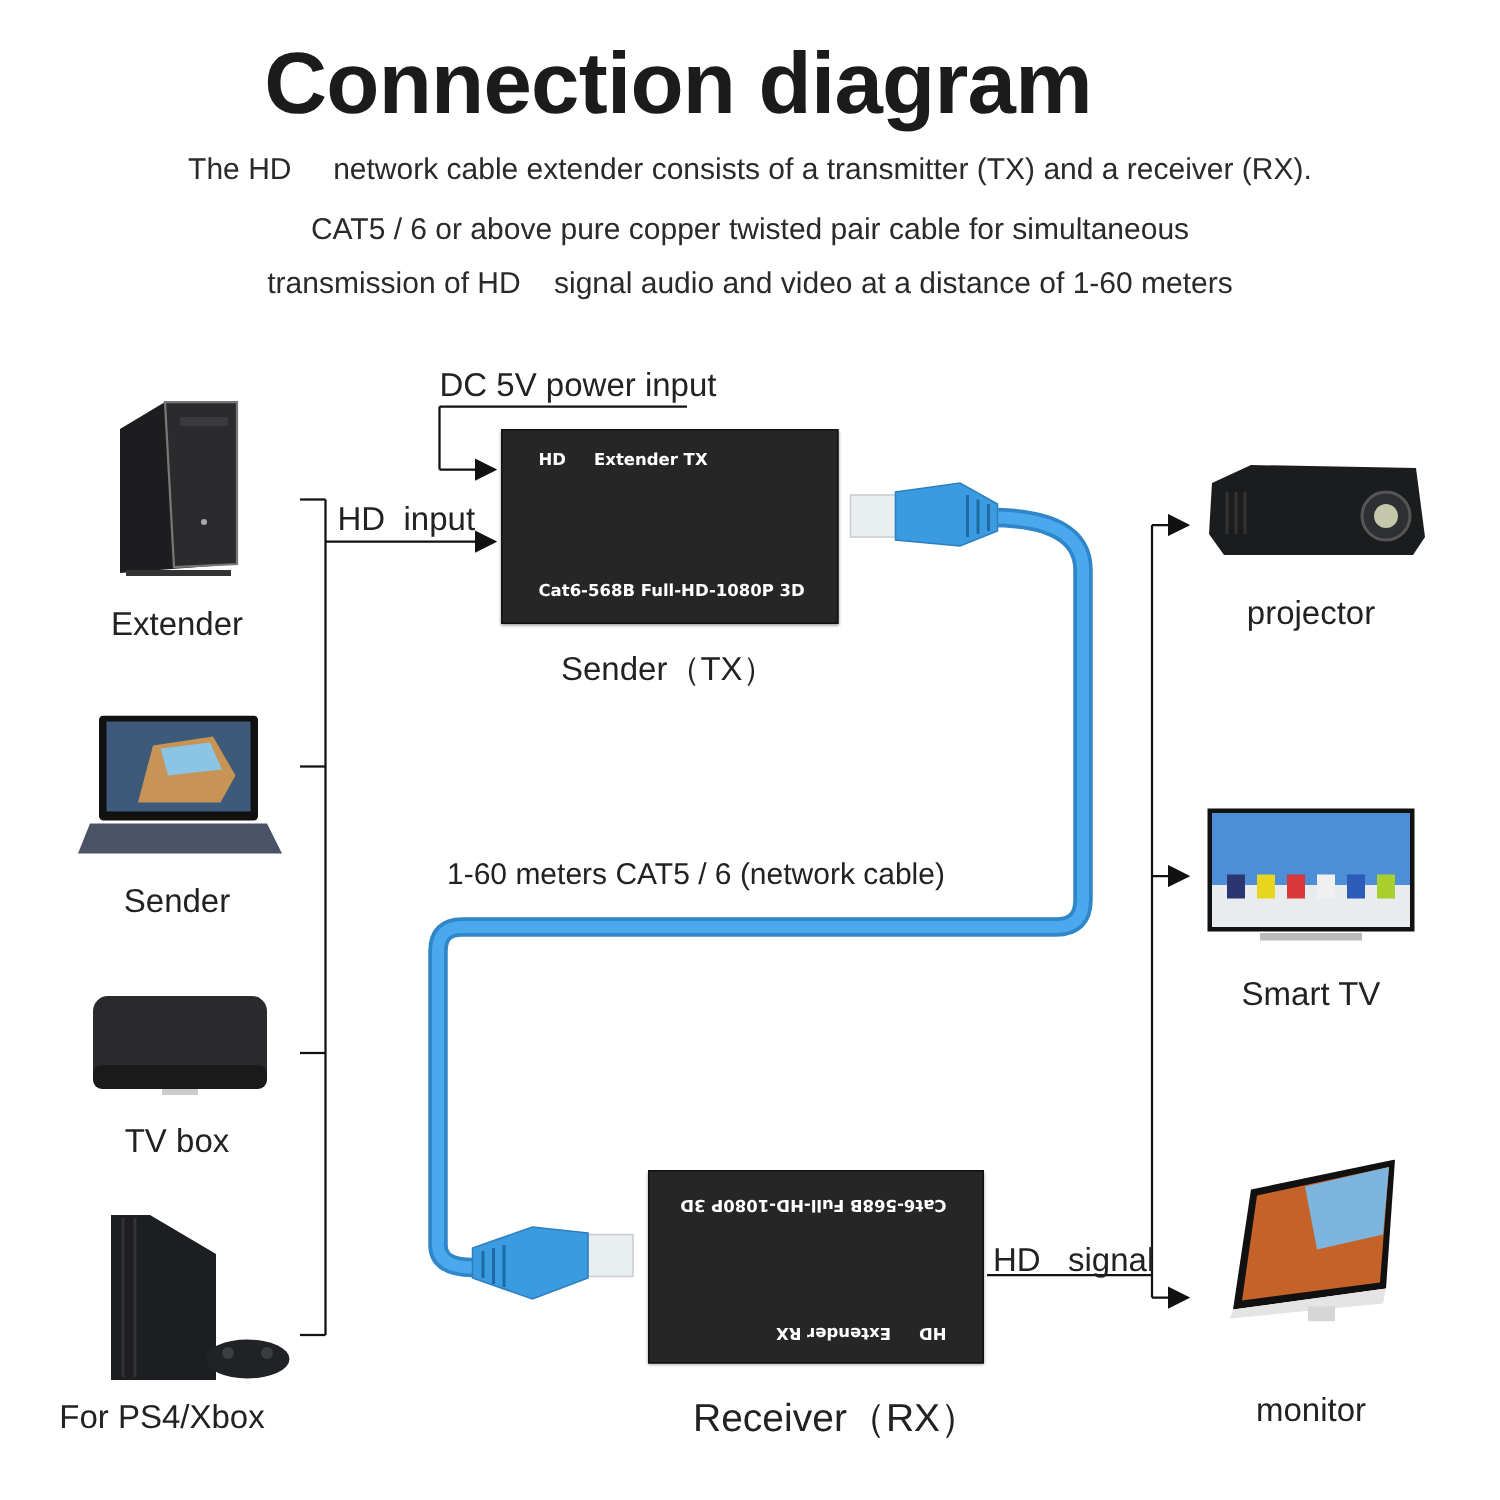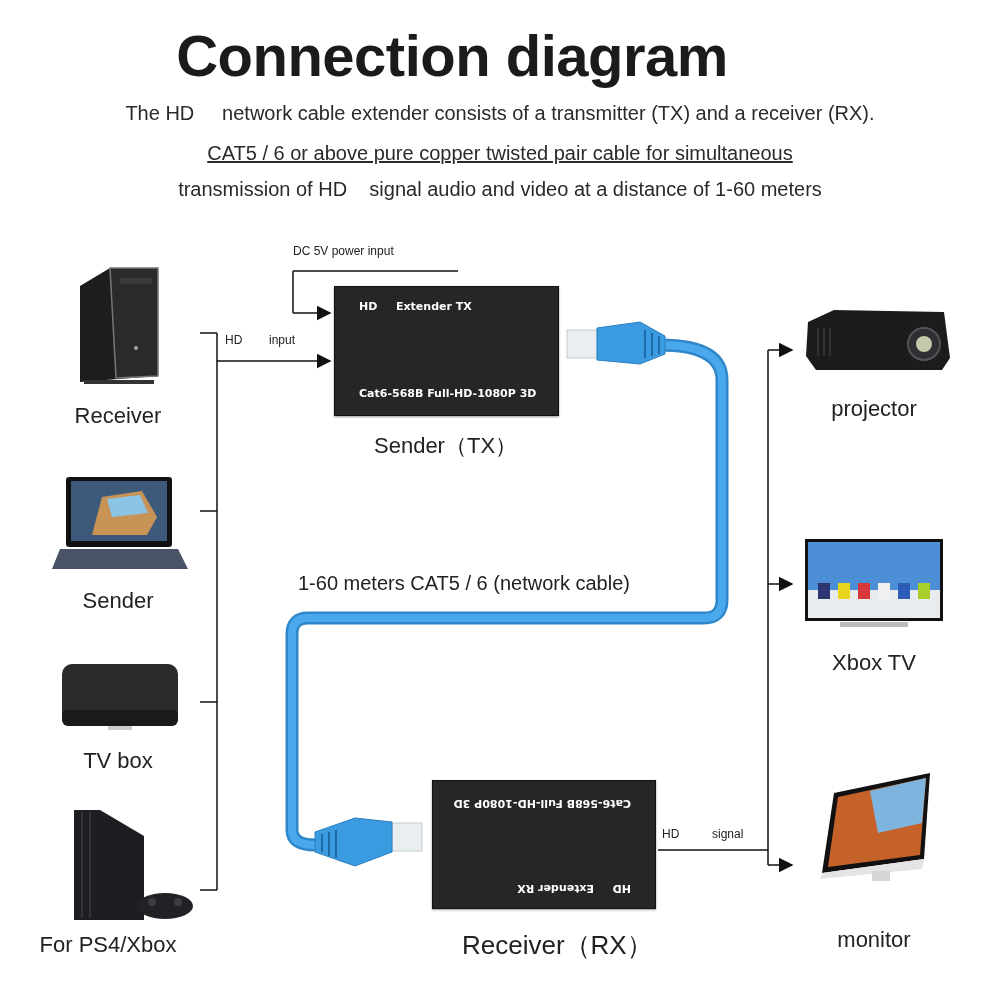--- a/index.html
+++ b/index.html
@@ -1,22 +1,22 @@
 <!DOCTYPE html>
 <html><head>
 <meta charset="utf-8">
 <style>
   html,body{margin:0;padding:0;background:#fff;}
   body{width:1000px;height:1000px;position:relative;overflow:hidden;font-family:"Liberation Sans",sans-serif;color:#222;}
   .abs{position:absolute;}
   #title{left:0;top:22px;width:904px;text-align:center;font-size:58px;font-weight:bold;color:#1b1b1b;letter-spacing:-0.5px;}
   .desc{left:0;width:1000px;text-align:center;font-size:20px;color:#2a2a2a;}
-  #d1{top:102px;} #d2{top:142px;text-decoration:underline;} #d3{top:178px;}
+  #d1{top:102px;} #d2{top:142px;} #d3{top:178px;}
   .dev-label{font-size:22px;color:#222;text-align:center;width:200px;}
-  .small-label{font-size:12px;color:#222;}
+  .small-label{font-size:22px;color:#222;}
   .box{background:#262626;border:1px solid #111;box-shadow:0 1px 2px rgba(0,0,0,.4);}
   .box-txt{color:#fff;font-weight:bold;font-size:11px;font-family:"DejaVu Sans",sans-serif;position:absolute;white-space:nowrap;}
   .flip{transform:rotate(180deg);}
   svg.lines{position:absolute;left:0;top:0;}
 </style>
 </head>
 <body>
 
 <div id="title" class="abs">Connection diagram</div>
 <div id="d1" class="abs desc">The HD&nbsp;&nbsp;&nbsp;&nbsp; network cable extender consists of a transmitter (TX) and a receiver (RX).</div>
@@ -103,21 +103,21 @@
 <div class="abs small-label" style="left:712px;top:827px;">signal</div>
 <div class="abs" style="left:462px;top:928px;font-size:26px;">Receiver（RX）</div>
 
 <svg class="abs" style="left:70px;top:266px;" width="90" height="120">
   <polygon points="10,20 40,2 88,2 88,110 10,116" fill="#1d1d1f"></polygon>
   <polygon points="40,2 88,2 88,110 46,112" fill="#2b2b2e" stroke="#777" stroke-width="1.5"></polygon>
   <rect x="50" y="12" width="32" height="6" fill="#3a3a3d"></rect>
   <circle cx="66" cy="82" r="2" fill="#aaa"></circle>
   <rect x="14" y="114" width="70" height="4" fill="#333"></rect>
 </svg>
-<div class="abs dev-label" style="left:18px;top:403px;">Receiver</div>
+<div class="abs dev-label" style="left:18px;top:403px;">Extender</div>
 
 <svg class="abs" style="left:52px;top:477px;" width="136" height="96">
   <rect x="14" y="0" width="106" height="70" rx="3" fill="#111"></rect>
   <rect x="19" y="4" width="96" height="60" fill="#3d5a7a"></rect>
   <polygon points="50,20 90,14 105,40 95,58 40,58" fill="#c79456"></polygon>
   <polygon points="55,22 88,18 96,36 60,40" fill="#8cc4e6"></polygon>
   <polygon points="8,72 126,72 136,92 0,92" fill="#4a5266"></polygon>
 </svg>
 <div class="abs dev-label" style="left:18px;top:588px;">Sender</div>
 
@@ -157,21 +157,21 @@
   <g>
     <rect x="14" y="45" width="12" height="16" fill="#2b3670"></rect>
     <rect x="34" y="45" width="12" height="16" fill="#e8d51e"></rect>
     <rect x="54" y="45" width="12" height="16" fill="#d8383a"></rect>
     <rect x="74" y="45" width="12" height="16" fill="#f0f0f0"></rect>
     <rect x="94" y="45" width="12" height="16" fill="#2d5bb8"></rect>
     <rect x="114" y="45" width="12" height="16" fill="#a8cf2c"></rect>
   </g>
   <rect x="36" y="84" width="68" height="5" fill="#bbb"></rect>
 </svg>
-<div class="abs dev-label" style="left:774px;top:650px;">Xbox TV</div>
+<div class="abs dev-label" style="left:774px;top:650px;">Smart TV</div>
 
 <svg class="abs" style="left:818px;top:773px;" width="114" height="108">
   <polygon points="16,20 112,0 106,86 4,100" fill="#111"></polygon>
   <polygon points="20,24 108,5 102,82 10,94" fill="#c4622a"></polygon>
   <polygon points="52,18 108,5 104,50 60,60" fill="#7db5de"></polygon>
   <polygon points="4,100 106,86 104,96 2,106" fill="#e4e4e4"></polygon>
   <rect x="54" y="98" width="18" height="10" fill="#d6d6d6"></rect>
 </svg>
 <div class="abs dev-label" style="left:774px;top:927px;">monitor</div>
 

